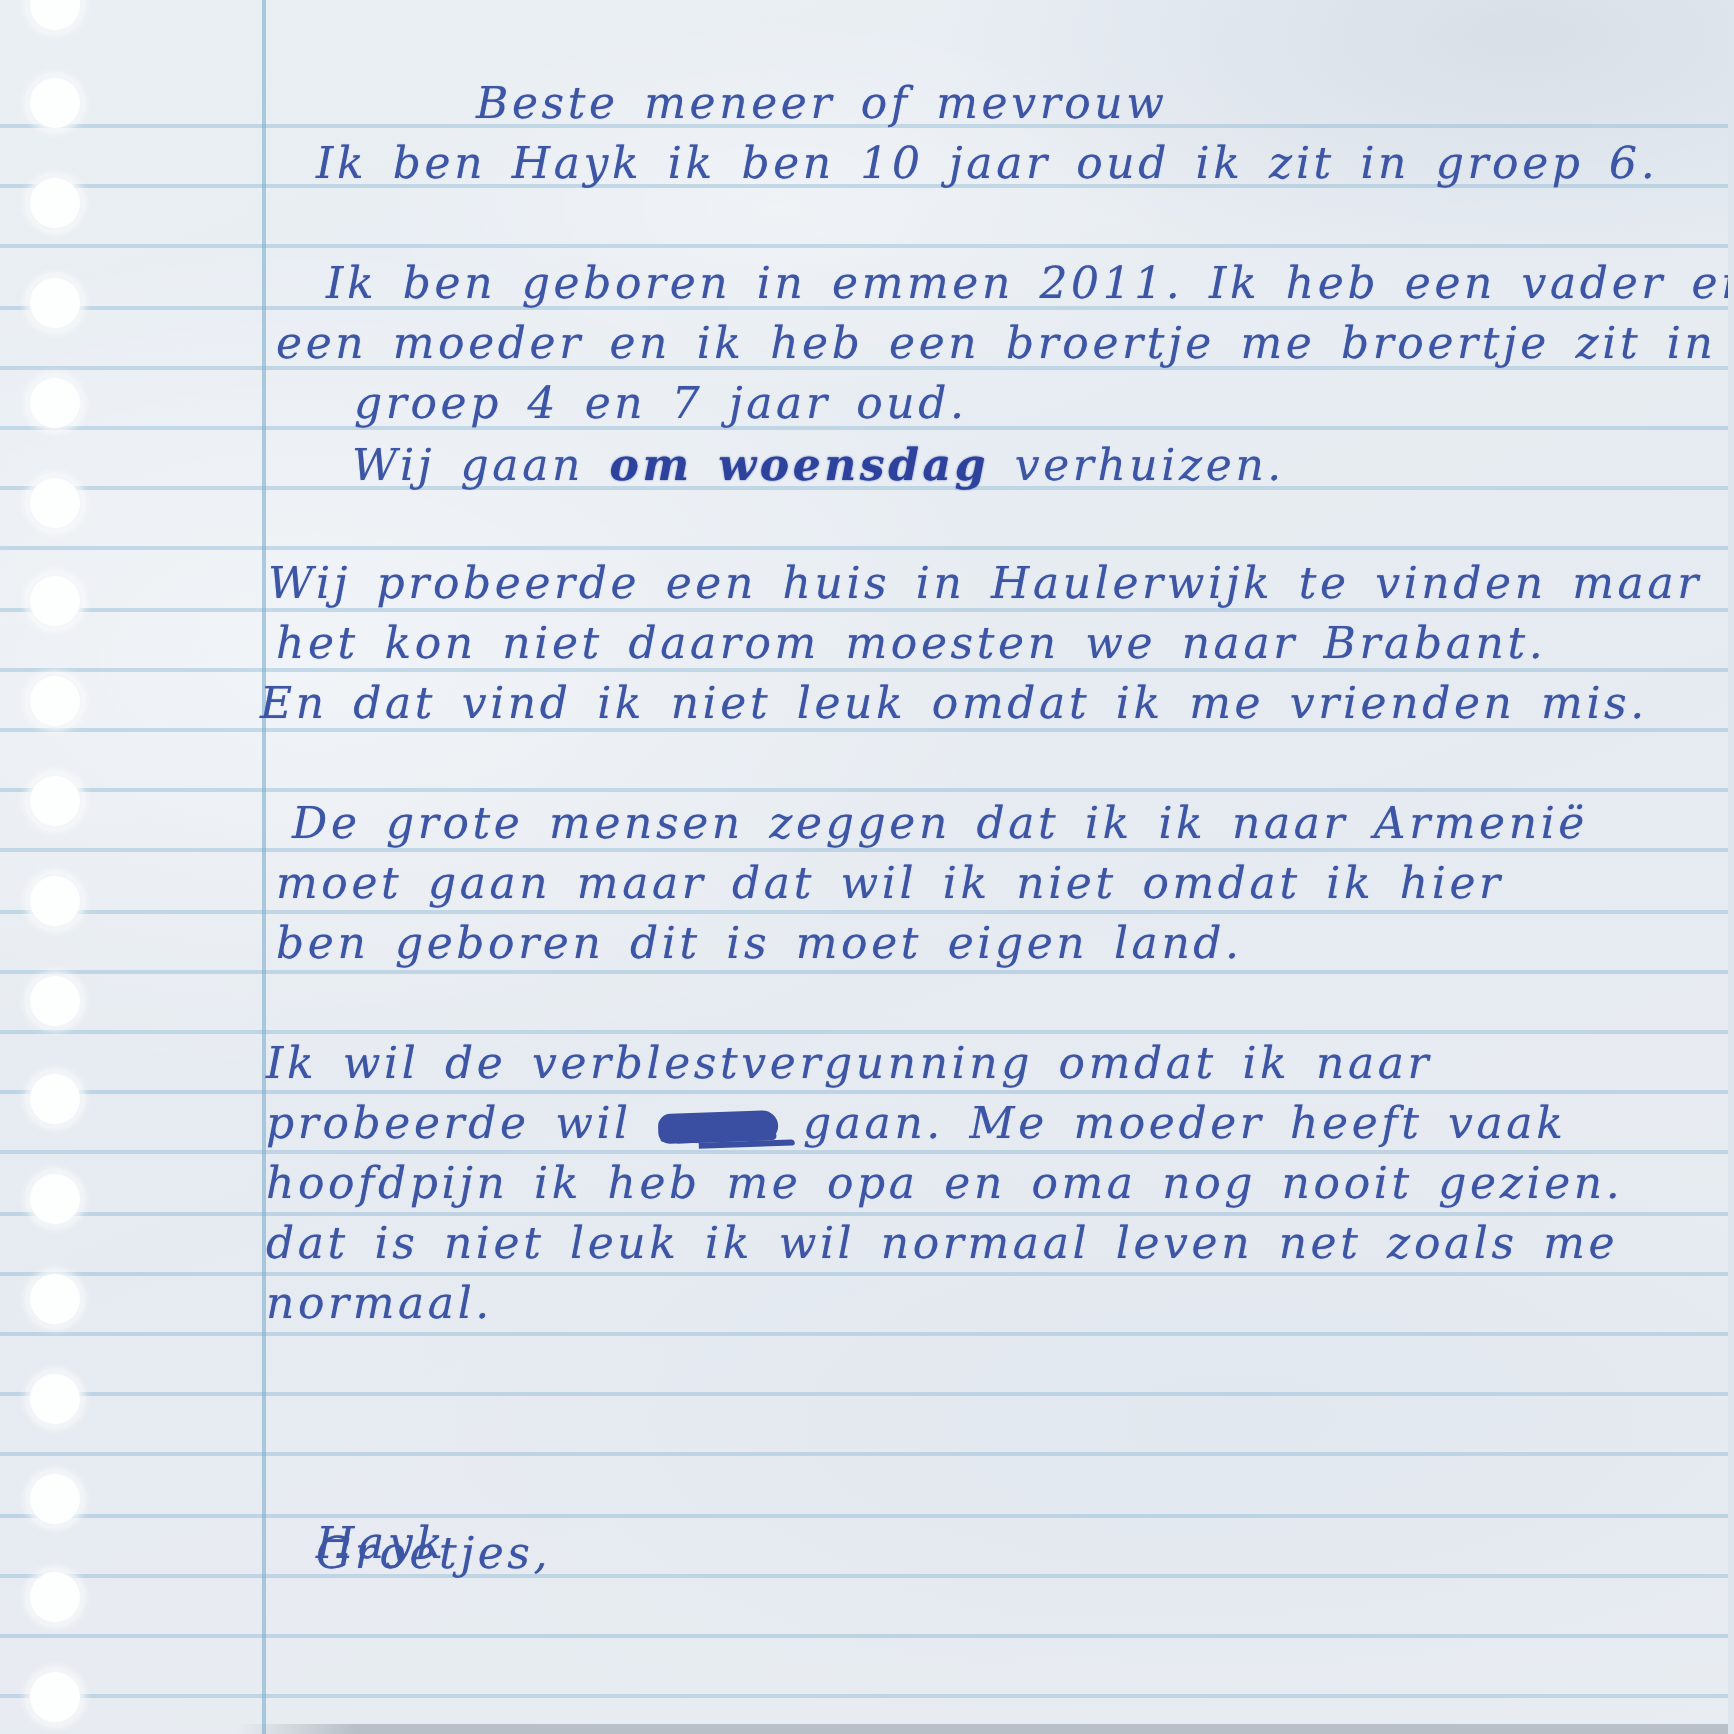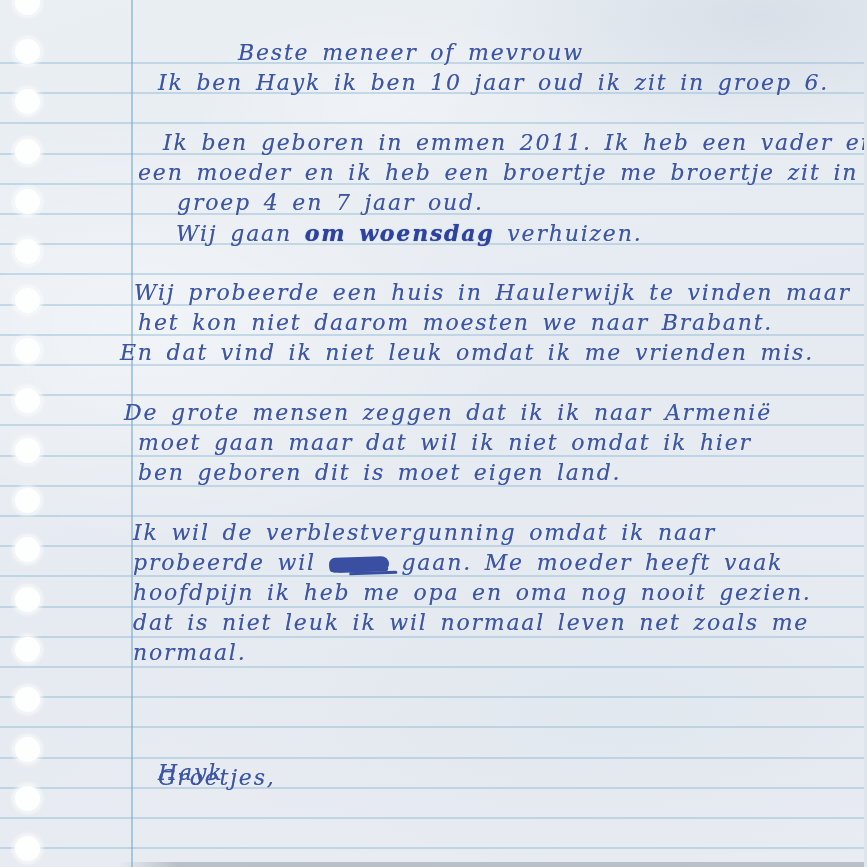--- a/index.html
+++ b/index.html
@@ -115,22 +115,22 @@
     </div>
   <div id="text-layer">
       <div class="hline" style="left: 238px; top: 40px;"><span>Beste meneer of mevrouw</span></div>
       <div class="hline" style="left: 158px; top: 70px; text-align: center;"><span>Ik ben Hayk ik ben 10 jaar oud ik zit in groep 6.</span></div>
       <div class="hline" style="left: 163px; top: 130px;"><span>Ik ben geboren in emmen 2011. Ik heb een vader en</span></div>
       <div class="hline" style="left: 138px; top: 160px;"><span>een moeder en ik heb een broertje me broertje zit in</span></div>
       <div class="hline" style="left: 138px; top: 190px; margin-left: 39px;"><span>groep 4 en 7 jaar oud.</span></div>
       <div class="hline" style="left: 128px; top: 220px; margin-left: 48px;"><span>Wij gaan </span><span class="seg-overwrite">om</span><span> </span><span class="seg-overwrite">woensdag</span><span> verhuizen.</span></div>
       <div class="hline" style="left: 134px; top: 280px;"><span>Wij probeerde een huis in Haulerwijk te vinden maar</span></div>
       <div class="hline" style="left: 138px; top: 310px;"><span>het kon niet daarom moesten we naar Brabant.</span></div>
-      <div class="hline" style="left: 120px; top: 340px;"><span>En dat vind ik niet leuk omdat ik me vrienden mis.</span></div>
-      <div class="hline" style="left: 124px; top: 400px;"><span>De grote mensen zeggen dat ik ik naar Armenië</span></div>
+      <div class="hline" style="left: 130px; top: 340px;"><span>En dat vind ik niet leuk omdat ik me vrienden mis.</span></div>
+      <div class="hline" style="left: 146px; top: 400px;"><span>De grote mensen zeggen dat ik ik naar Armenië</span></div>
       <div class="hline" style="left: 138px; top: 430px;"><span>moet gaan maar dat wil ik niet omdat ik hier</span></div>
       <div class="hline" style="left: 138px; top: 460px;"><span>ben geboren dit is moet eigen land.</span></div>
       <div class="hline" style="left: 133px; top: 520px;"><span>Ik wil de verblestvergunning omdat ik naar</span></div>
       <div class="hline" style="left: 133px; top: 550px;"><span>probeerde wil </span><span class="seg-scribble"></span><span> gaan. Me moeder heeft vaak</span></div>
       <div class="hline" style="left: 133px; top: 580px; text-align: right;"><span>hoofdpijn ik heb me opa en oma nog nooit gezien.</span></div>
       <div class="hline" style="left: 133px; top: 610px;"><span>dat is niet leuk ik wil normaal leven net zoals me</span></div>
       <div class="hline" style="left: 133px; top: 640px;"><span>normaal.</span></div>
       <div class="hline" style="left: 158px; top: 765px;"><span>Groetjes,</span></div>
       <div class="hline" style="left: 158px; top: 760px;"><span>Hayk</span></div>
     </div>

